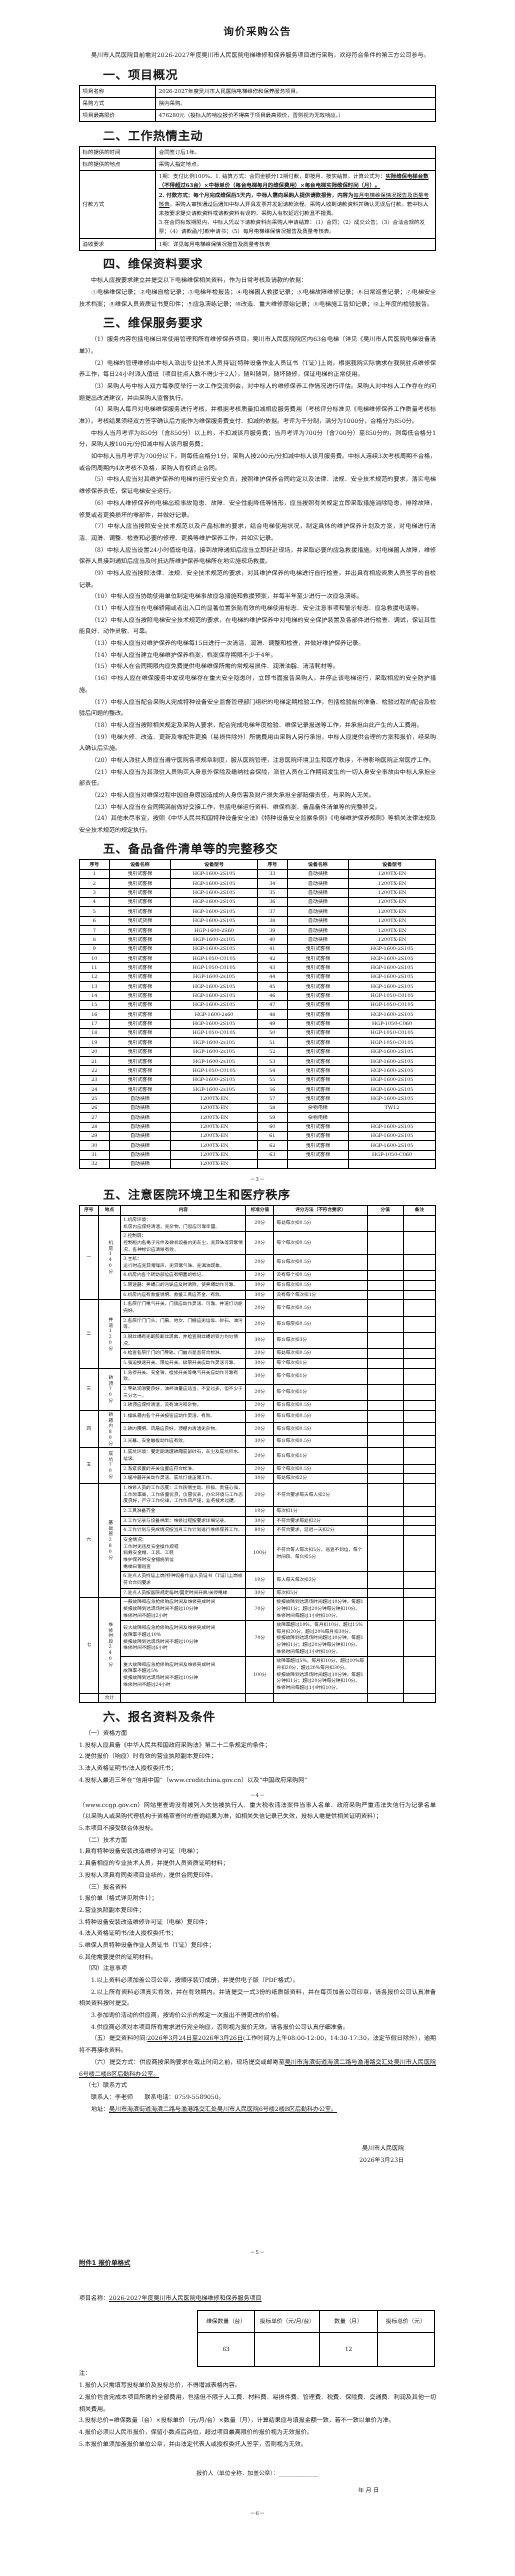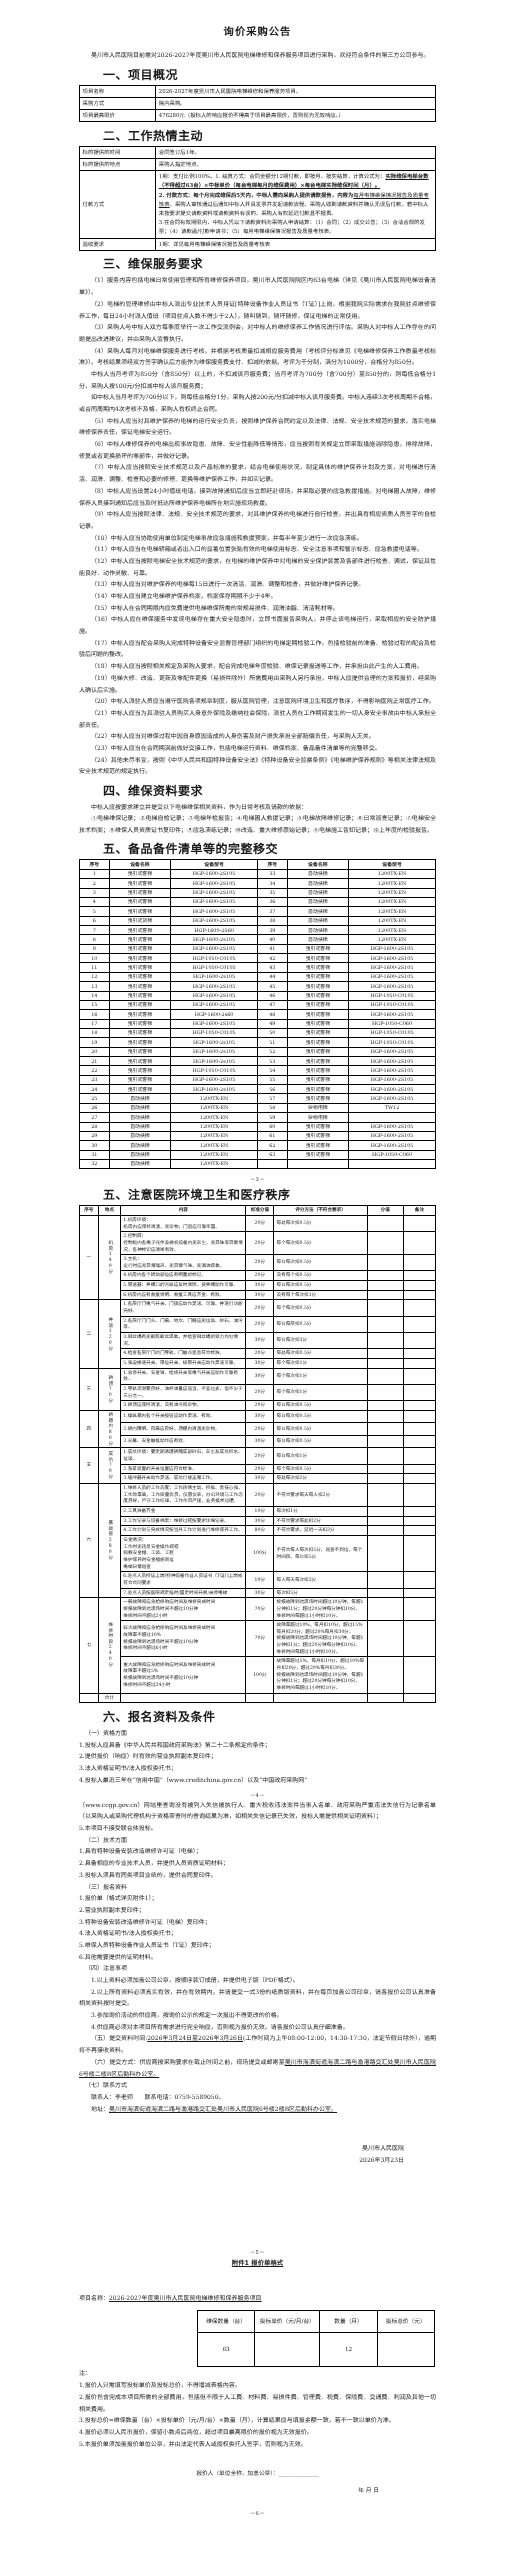--- a/index.html
+++ b/index.html
@@ -102,21 +102,20 @@
   .spacer-sm{height:10.3px;}
   .quote-tbl{width:auto;margin:7.2px auto 0 118px;font-size:5.7px;}
   .quote-tbl th,.quote-tbl td{
     text-align:center;padding:5.7px 4.6px;min-width:47px;font-size:5.7px;
   }
   .quote-tbl td{height:21.6px;}
   .att-title{
     font-size:6.4px;font-weight:bold;text-decoration:underline;
     font-family:"DejaVu Sans","Liberation Sans",sans-serif;
     margin:2.1px 0 0 0;
-    text-align:center;
   }
   .sigline{
     font-size:5.7px;line-height:2.4;margin-top:17.5px;text-align:center;
   }
   .dateline{font-size:5.7px;text-align:right;padding-right:57px;margin-top:4.1px;}
 </style>
 </head>
 <body>
 
 <div class="page">
@@ -169,20 +168,26 @@
             </div>
             <div>3.在合同有效期限内，中标人凭以下请款资料向采购人申请结算：（1）合同；（2）成交公告；（3）合法合规的发票；（4）请款函/付款申请书；（5）每月电梯维保情况报告及质量考核表。</div>
           </td>
         </tr>
         <tr>
           <td>验收要求</td>
           <td>1期：详见每月电梯维保情况报告及质量考核表</td>
         </tr>
       </tbody>
     </table>
+  </div>
+
+  <div class="pad">
+    <div class="sec-head">四、维保资料要求</div>
+    <p class="body">中标人应按要求建立并提交以下电梯维保相关资料，作为日常考核及请款的依据：</p>
+    <p class="body">①电梯维保记录；②电梯自检记录；③电梯年检报告；④电梯困人救援记录；⑤电梯故障维修记录；⑥日常巡查记录；⑦电梯安全技术档案；⑧维保人员资质证书复印件；⑨应急演练记录；⑩改造、重大维修原始记录；⑪电梯施工告知记录；⑫上年度的检验报告。</p>
   </div>
 
   <div class="pad">
     <div class="sec-head">三、维保服务要求</div>
     <div>
       <p class="body">（1）服务内容包括电梯日常使用管理和所有维修保养项目，吴川市人民医院院区内63台电梯（详见《吴川市人民医院电梯设备清单》）。</p>
       <p class="body">（2）电梯的管理维修由中标人派出专业技术人员持证[特种设备作业人员证书（T证）]上岗，根据我院实际需求在我院驻点维修保养工作，每日24小时派人值班（项目驻点人数不得少于2人），随叫随到，随坏随修，保证电梯的正常使用。</p>
       <p class="body">（3）采购人与中标人双方每季度举行一次工作交流例会，对中标人的维修保养工作情况进行评估。采购人对中标人工作存在的问题提出改进建议，并由采购人监督执行。</p>
       <p class="body">（4）采购人每月对电梯维保服务进行考核，并根据考核质量扣减相应服务费用（考核评分标准见《电梯维修保养工作质量考核标准》）。考核结果须经双方签字确认后方能作为维保服务费支付、扣减的依据。考评为千分制，满分为1000分，合格分为850分。</p>
       <p class="body">中标人当月考评为850分（含850分）以上的，不扣减该月服务费；当月考评为700分（含700分）至850分的，则每低合格分1分，采购人按100元/分扣减中标人该月服务费；</p>
@@ -204,26 +209,20 @@
       <p class="body">（19）电梯大修、改造、更新及零配件更换（易损件除外）所需费用由采购人另行承担，中标人应提供合理的方案和报价，经采购人确认后实施。</p>
       <p class="body">（20）中标人派驻人员应当遵守医院各项规章制度，服从医院管理，注意医院环境卫生和医疗秩序，不得影响医院正常医疗工作。</p>
       <p class="body">（21）中标人应当为其派驻人员购买人身意外保险及缴纳社会保险，派驻人员在工作期间发生的一切人身安全事故由中标人承担全部责任。</p>
       <p class="body">（22）中标人应当对维保过程中因自身原因造成的人身伤害及财产损失承担全部赔偿责任，与采购人无关。</p>
       <p class="body">（23）中标人应当在合同期满前做好交接工作，包括电梯运行资料、维保档案、备品备件清单等的完整移交。</p>
       <p class="body">（24）其他未尽事宜，按照《中华人民共和国特种设备安全法》《特种设备安全监察条例》《电梯维护保养规则》等相关法律法规及安全技术规范的规定执行。</p>
     </div>
   </div>
 
   <div class="pad">
-    <div class="sec-head">四、维保资料要求</div>
-    <p class="body">中标人应按要求建立并提交以下电梯维保相关资料，作为日常考核及请款的依据：</p>
-    <p class="body">①电梯维保记录；②电梯自检记录；③电梯年检报告；④电梯困人救援记录；⑤电梯故障维修记录；⑥日常巡查记录；⑦电梯安全技术档案；⑧维保人员资质证书复印件；⑨应急演练记录；⑩改造、重大维修原始记录；⑪电梯施工告知记录；⑫上年度的检验报告。</p>
-  </div>
-
-  <div class="pad">
     <div class="sec-head">五、备品备件清单等的完整移交</div>
     <table class="eqp">
       <thead>
         <tr>
           <th class="c-no">序号</th>
           <th class="c-nm">设备名称</th>
           <th class="c-md">设备型号</th>
           <th class="c-no">序号</th>
           <th class="c-nm">设备名称</th>
           <th class="c-md">设备型号</th>

